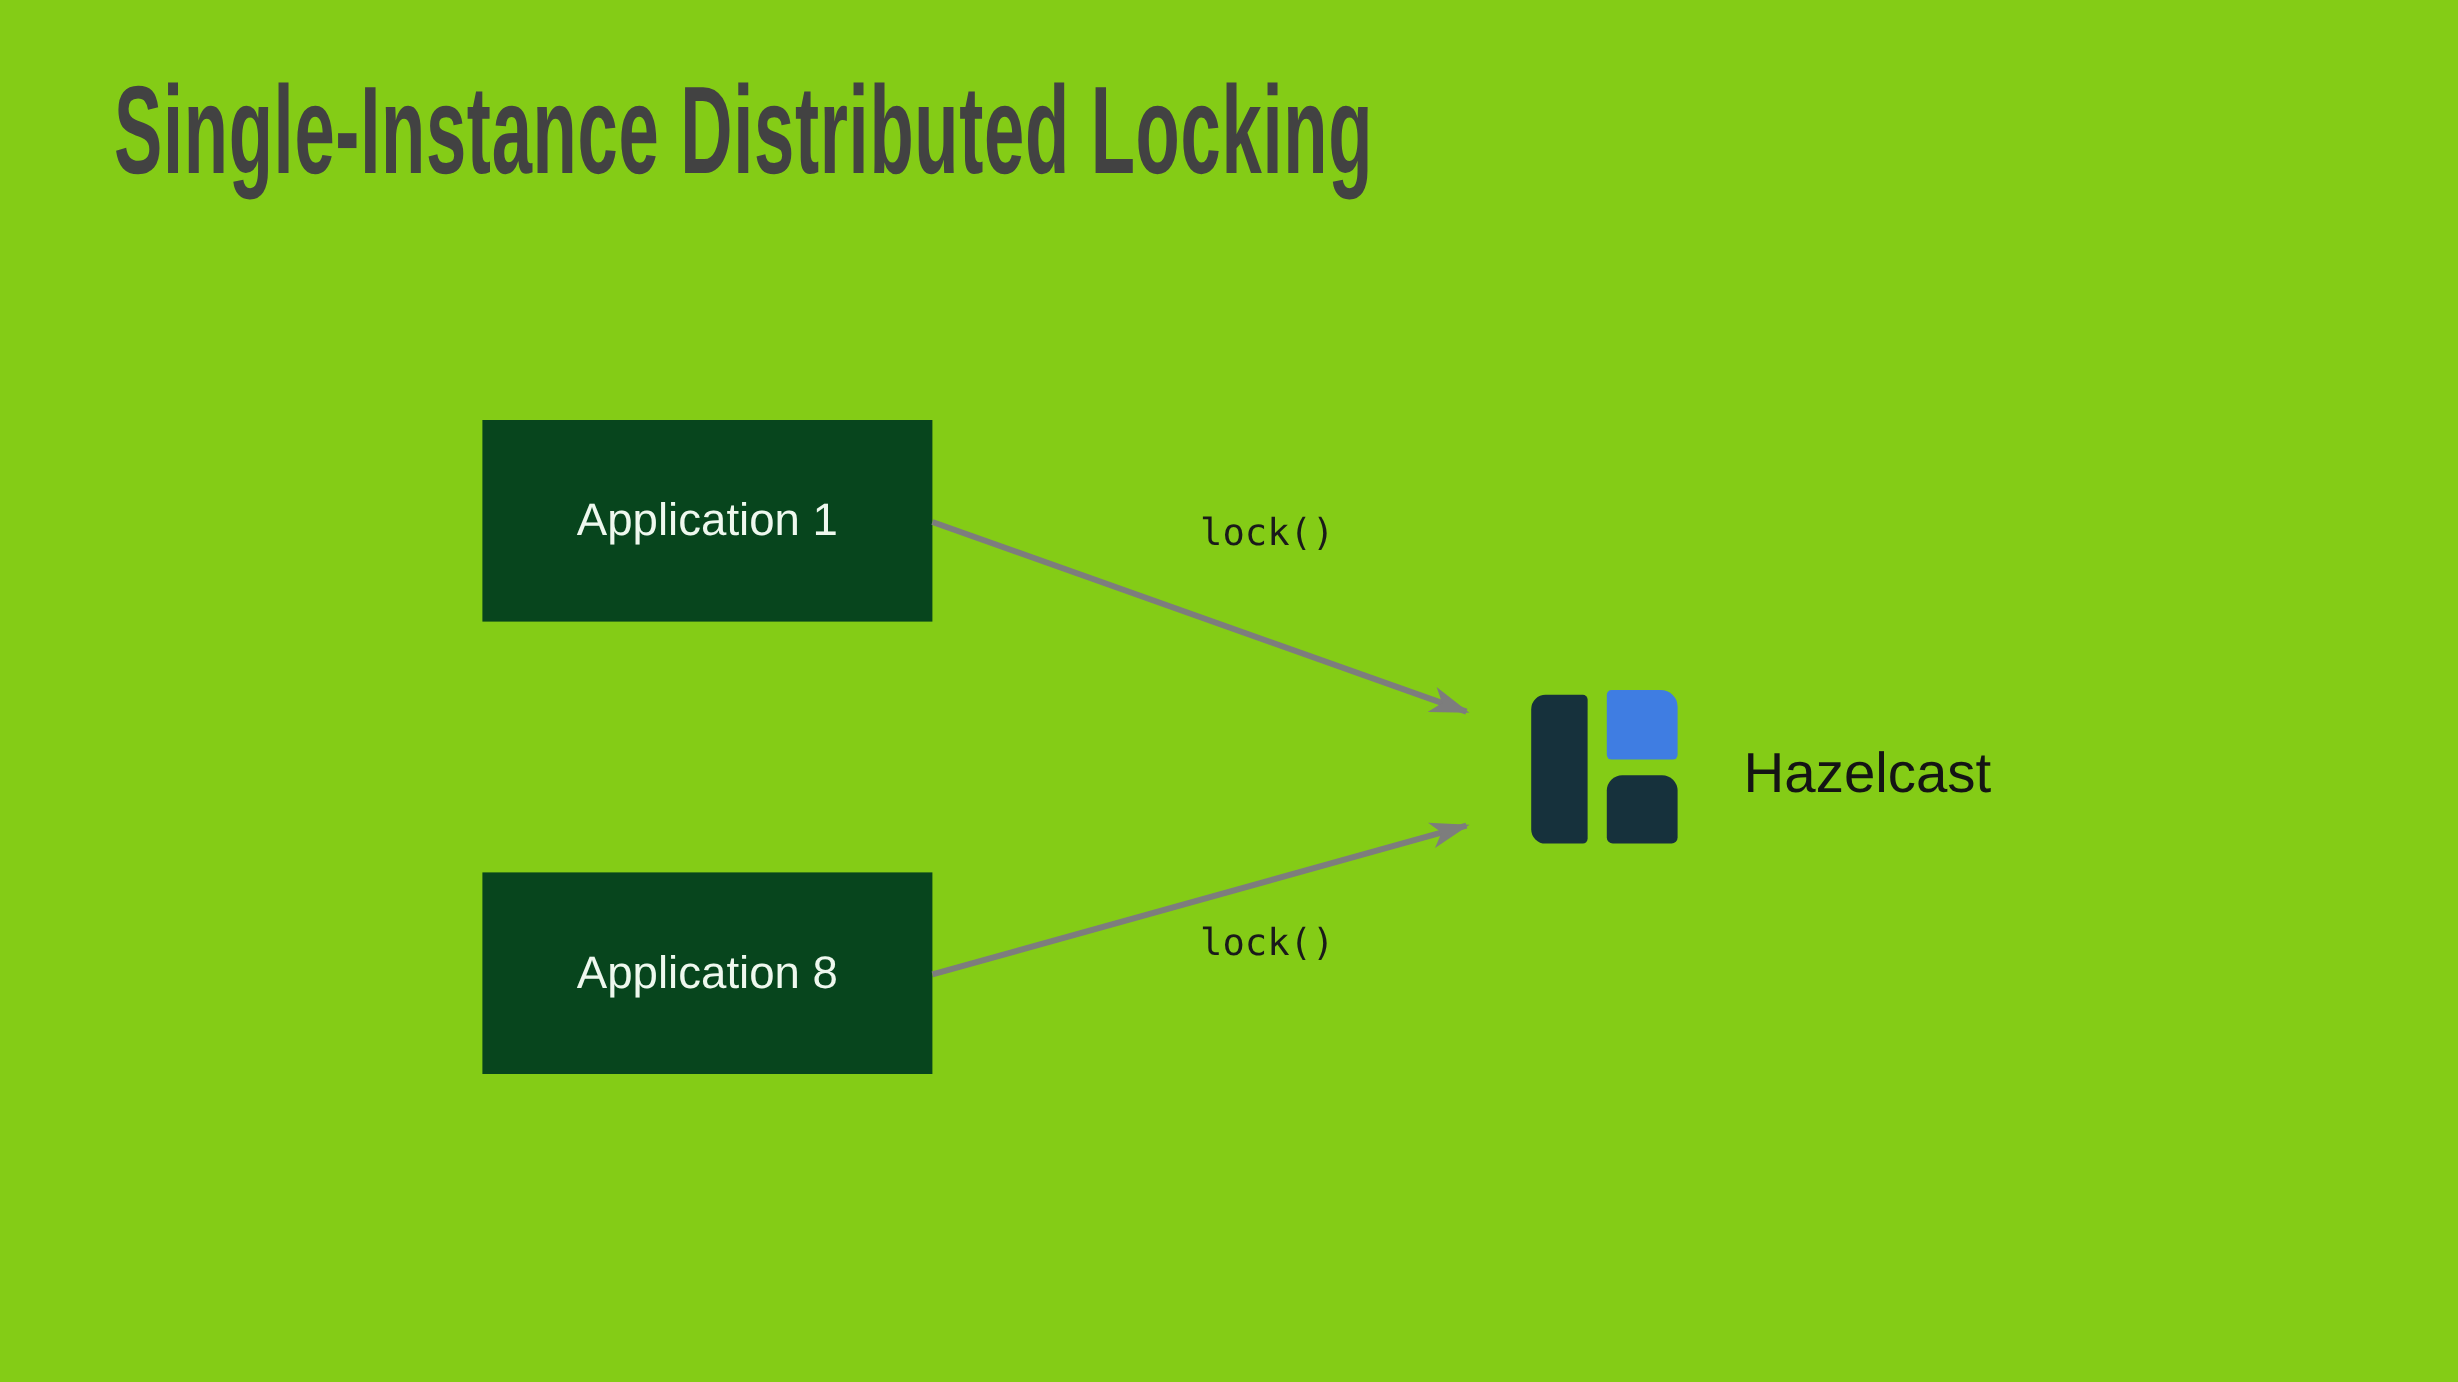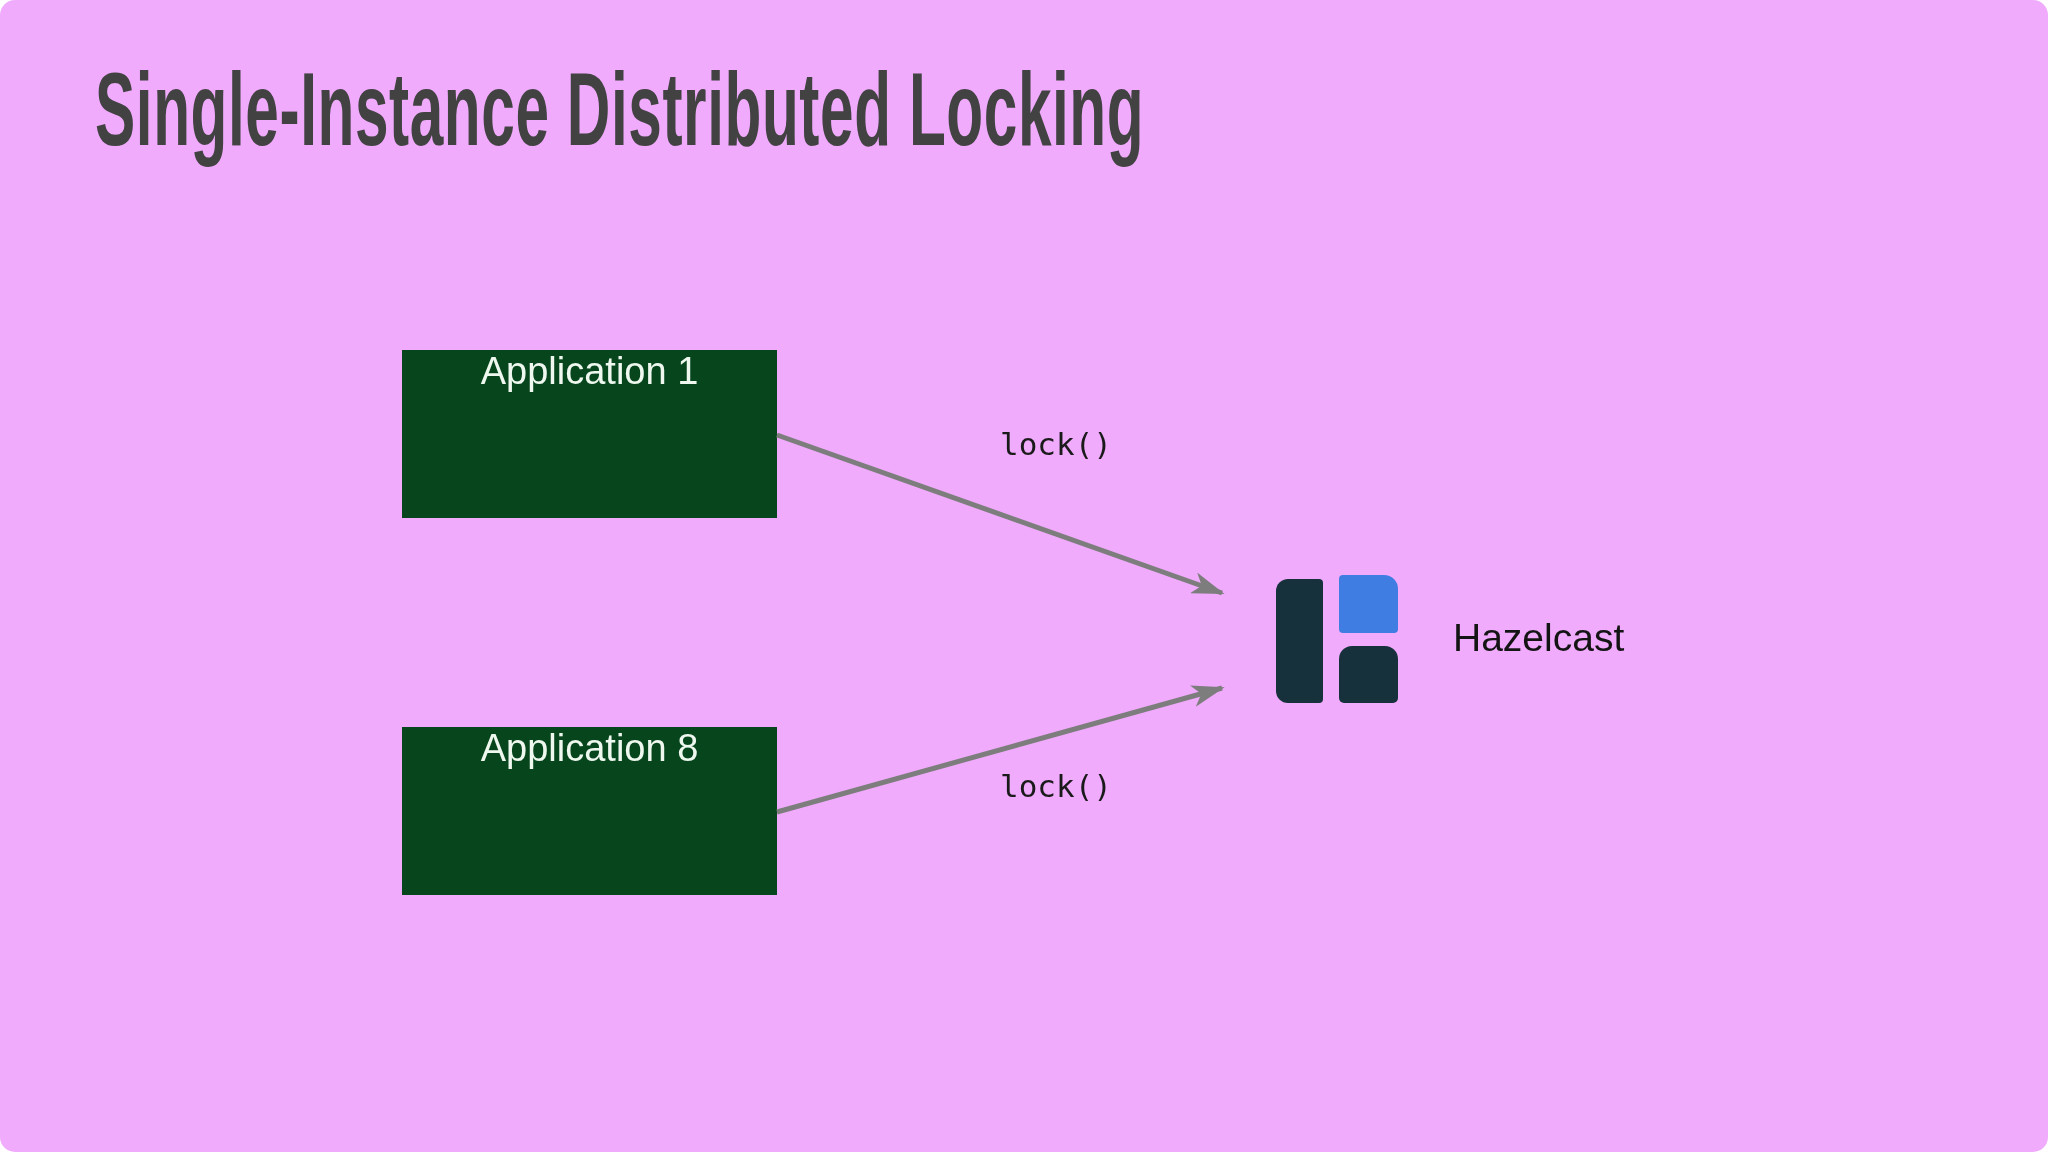--- a/index.html
+++ b/index.html
@@ -5,23 +5,22 @@
   html, body {
     margin: 0;
     padding: 0;
     background: #ffffff;
     font-family: "Liberation Sans", sans-serif;
   }
   .slide {
     position: relative;
     width: 2048px;
     height: 1152px;
-    background: #f0abfc;
+    background: #84cc16;
     overflow: hidden;
-    border-radius: 15px;
   }
 
   
   .title {
     position: absolute;
     left: 95px;
     top: 52px;
     margin: 0;
     font-size: 104px;
     font-weight: 700;
@@ -38,20 +37,21 @@
 
   
   .app-box {
     position: absolute;
     left: 402px;
     width: 375px;
     height: 168px;
     background: #07451d;
     color: #eef8ee;
     display: flex;
+    align-items: center;
     justify-content: center;
     font-size: 38px;
     font-weight: 400;
   }
   .app-box.app1 { top: 350px; }
   .app-box.app2 { top: 727px; }
 
   
   svg.edges {
     position: absolute;
@@ -104,21 +104,21 @@
     position: absolute;
     left: 63px; top: 71px;
     width: 59px; height: 57px;
     background: #16313c;
     border-radius: 13px 13px 5px 5px;
   }
   .hz-label {
     position: absolute;
     left: 1453px;
     top: 616px;
-    font-size: 39px;
+    font-size: 47px;
     color: #141414;
     white-space: nowrap;
   }
 </style>
 </head>
 <body>
 
 <div class="slide">
 
   <h1 class="title">

